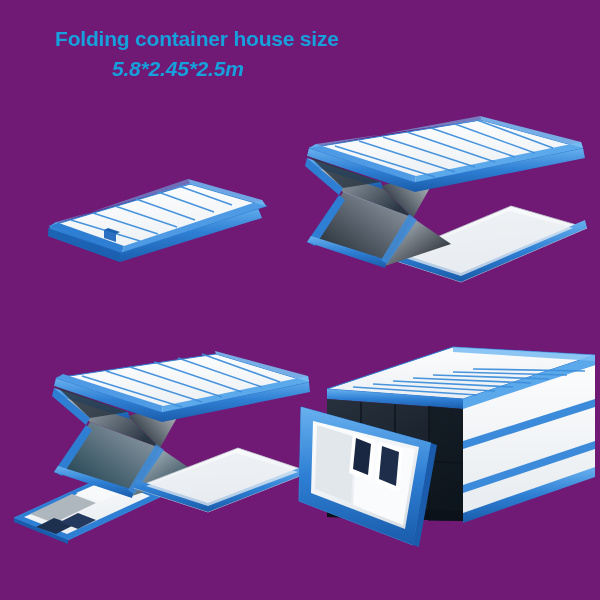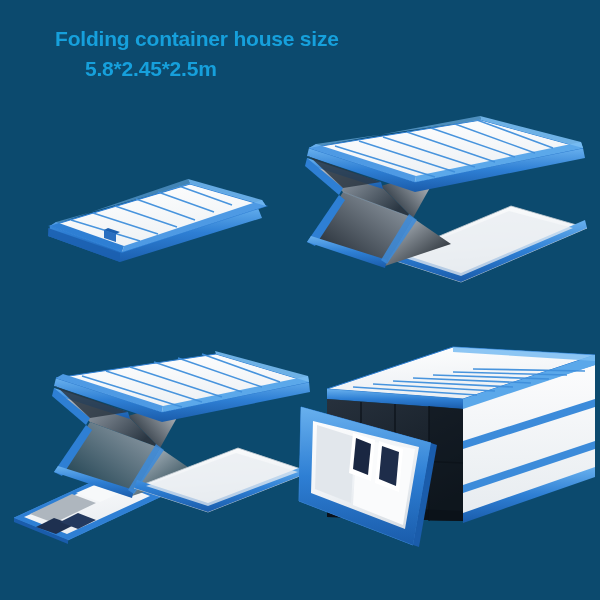--- a/index.html
+++ b/index.html
@@ -4,34 +4,34 @@
 <title>Folding container house size</title>
 <style>
   html,body{margin:0;padding:0;background:#ffffff;}
   body{width:600px;height:600px;overflow:hidden;
        font-family:"Liberation Sans","DejaVu Sans",sans-serif;}
   #page{position:relative;width:600px;height:600px;background:#ffffff;}
 
   .title-block{position:absolute;left:0;top:26px;width:600px;text-align:left;}
   .title-line1{display:block;margin-left:55px;font-size:21px;font-weight:bold;
                letter-spacing:-0.2px;line-height:26px;white-space:nowrap;}
-  .title-line2{display:block;margin-left:85px;margin-top:4px;font-size:21px;
-               font-weight:bold;letter-spacing:-0.2px;line-height:26px;white-space:nowrap;}
+  .title-line2{display:block;margin-left:112px;margin-top:4px;font-size:21px;
+               font-weight:bold;letter-spacing:-0.2px;line-height:26px;white-space:nowrap;font-style:italic;}
 
   .stage{position:absolute;}
   #stage-1{left:30px;  top:140px; width:250px; height:150px;}
   #stage-2{left:295px; top:110px; width:300px; height:185px;}
   #stage-3{left:10px;  top:350px; width:300px; height:200px;}
   #stage-4{left:295px; top:345px; width:300px; height:210px;}
   .stage svg{display:block;width:100%;height:100%;overflow:visible;}
 </style>
 </head>
 <body>
 
-<div id="page" style="background: #0c4a6e;">
+<div id="page" style="background: #701a75;">
 
   <div class="title-block">
     <span class="title-line1" style="color: rgb(22, 160, 220);">Folding container house size</span>
     <span class="title-line2" style="color: rgb(22, 160, 220);">5.8*2.45*2.5m</span>
   </div>
 
   <div class="stage" id="stage-1">
     <svg viewBox="0 0 250 150" preserveAspectRatio="xMidYMid meet">
       <defs>
         <linearGradient id="s1roof" x1="0" y1="0" x2="0.4" y2="1">

